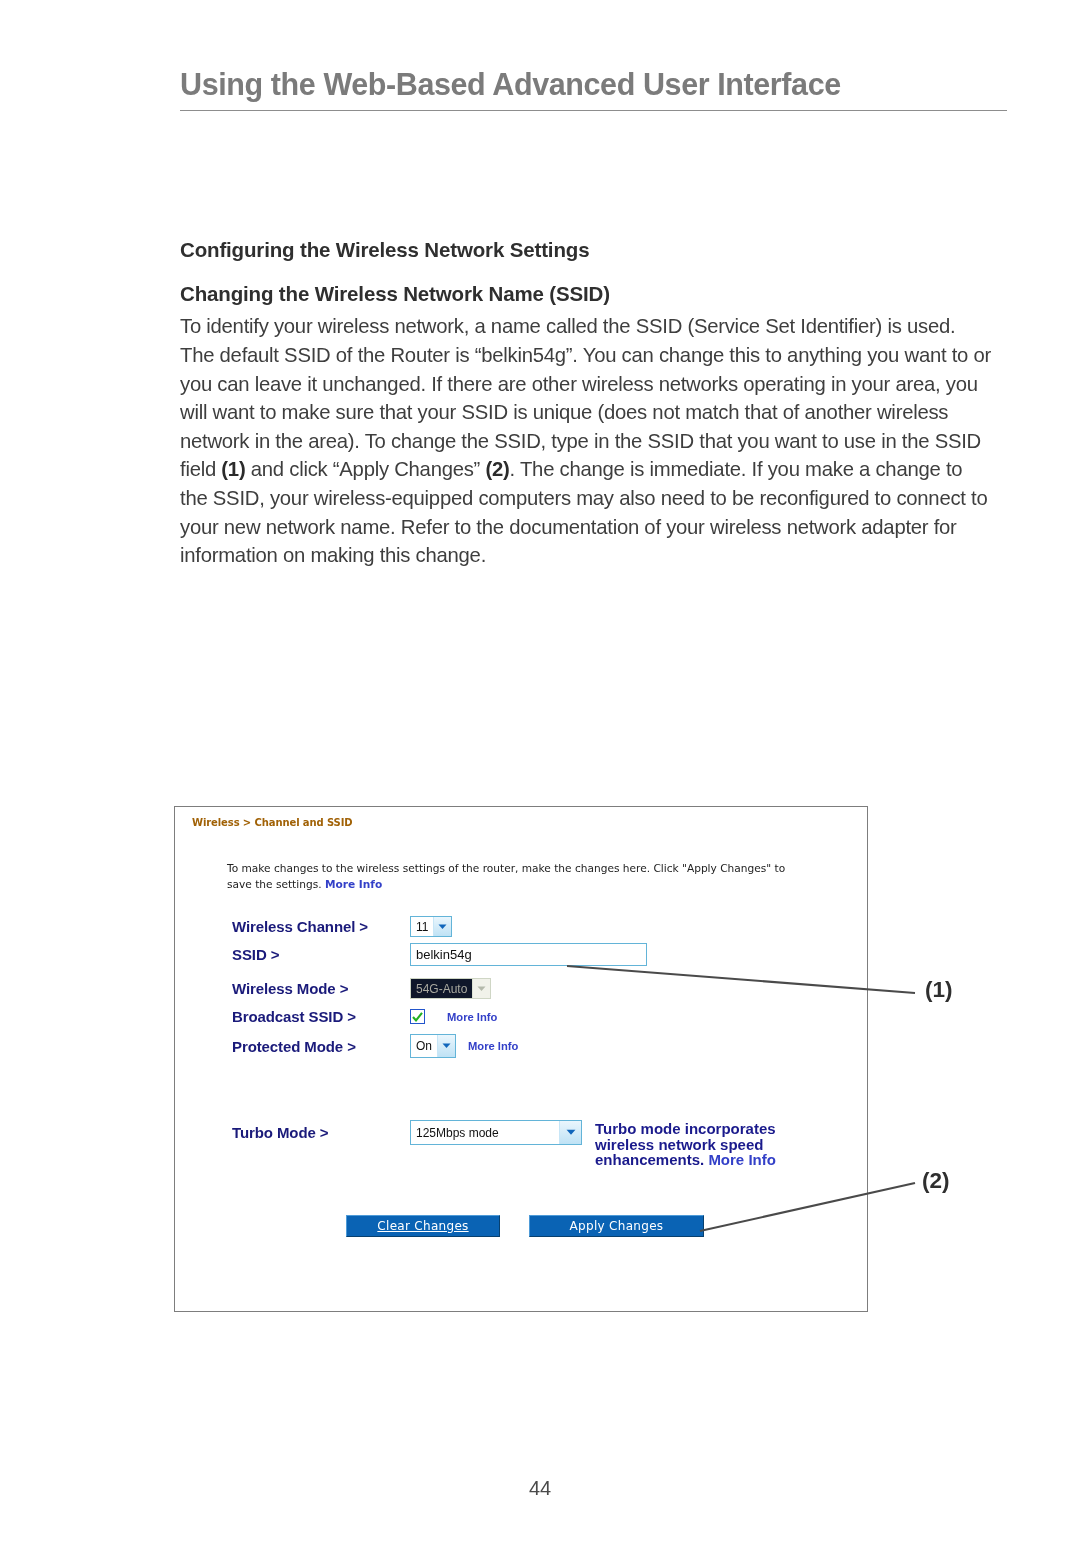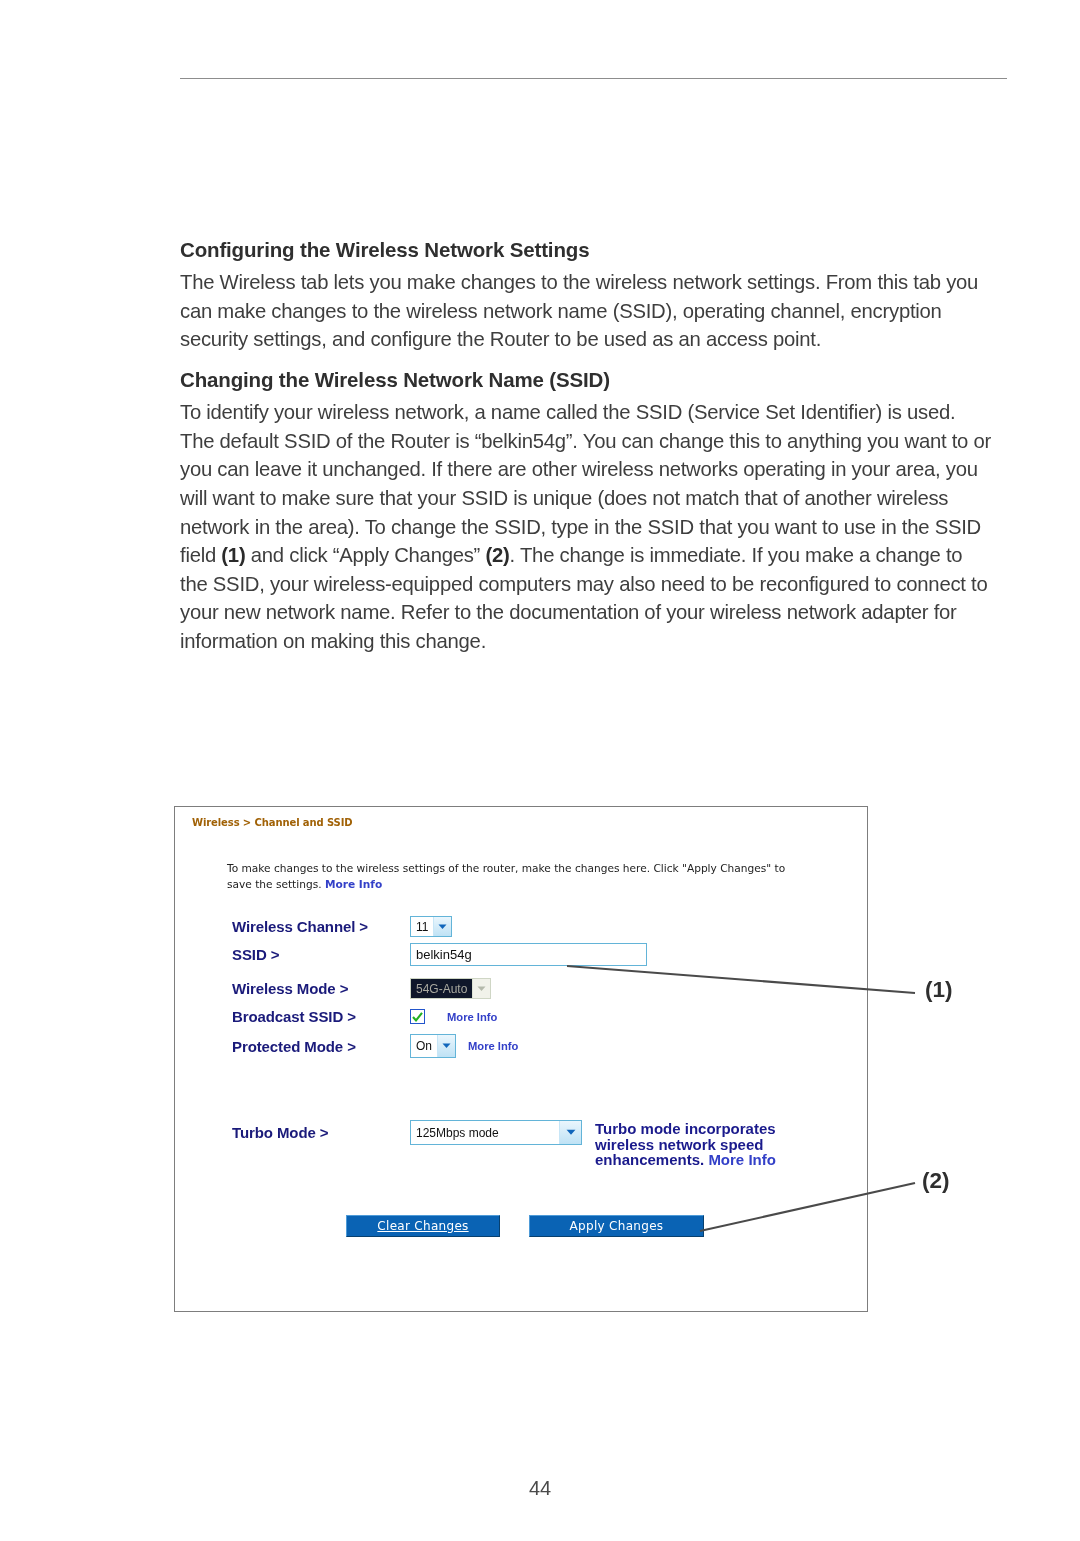--- a/index.html
+++ b/index.html
@@ -240,27 +240,27 @@
     width: 1080px;
     text-align: center;
     font-size: 20px;
     color: #4a4a4a;
   }
 </style>
 </head>
 <body>
 
 <div id="page-header">
+  <div class="title">Using the Web-Based Advanced User Interface</div>
   <div class="rule"></div>
 </div>
 
 <div id="content">
 
   <h2 class="section-heading">Configuring the Wireless Network Settings</h2>
-  <p class="body-copy">The Wireless tab lets you make changes to the wireless network settings. From this tab you can make changes to the wireless network name (SSID), operating channel, encryption security settings, and configure the Router to be used as an access point.</p>
 
   <div class="gap"></div>
 
   <h2 class="section-heading">Changing the Wireless Network Name (SSID)</h2>
   <p class="body-copy">
     <span>To identify your wireless network, a name called the SSID (Service Set Identifier) is used. The default SSID of the Router is “belkin54g”. You can change this to anything you want to or you can leave it unchanged. If there are other wireless networks operating in your area, you will want to make sure that your SSID is unique (does not match that of another wireless network in the area). To change the SSID, type in the SSID that you want to use in the SSID field </span><b>(1)</b><span> and click “Apply Changes” </span><b>(2)</b><span>. The change is immediate. If you make a change to the SSID, your wireless-equipped computers may also need to be reconfigured to connect to your new network name. Refer to the documentation of your wireless network adapter for information on making this change.</span>
   </p>
 </div>
 
 <div id="ui-panel">

